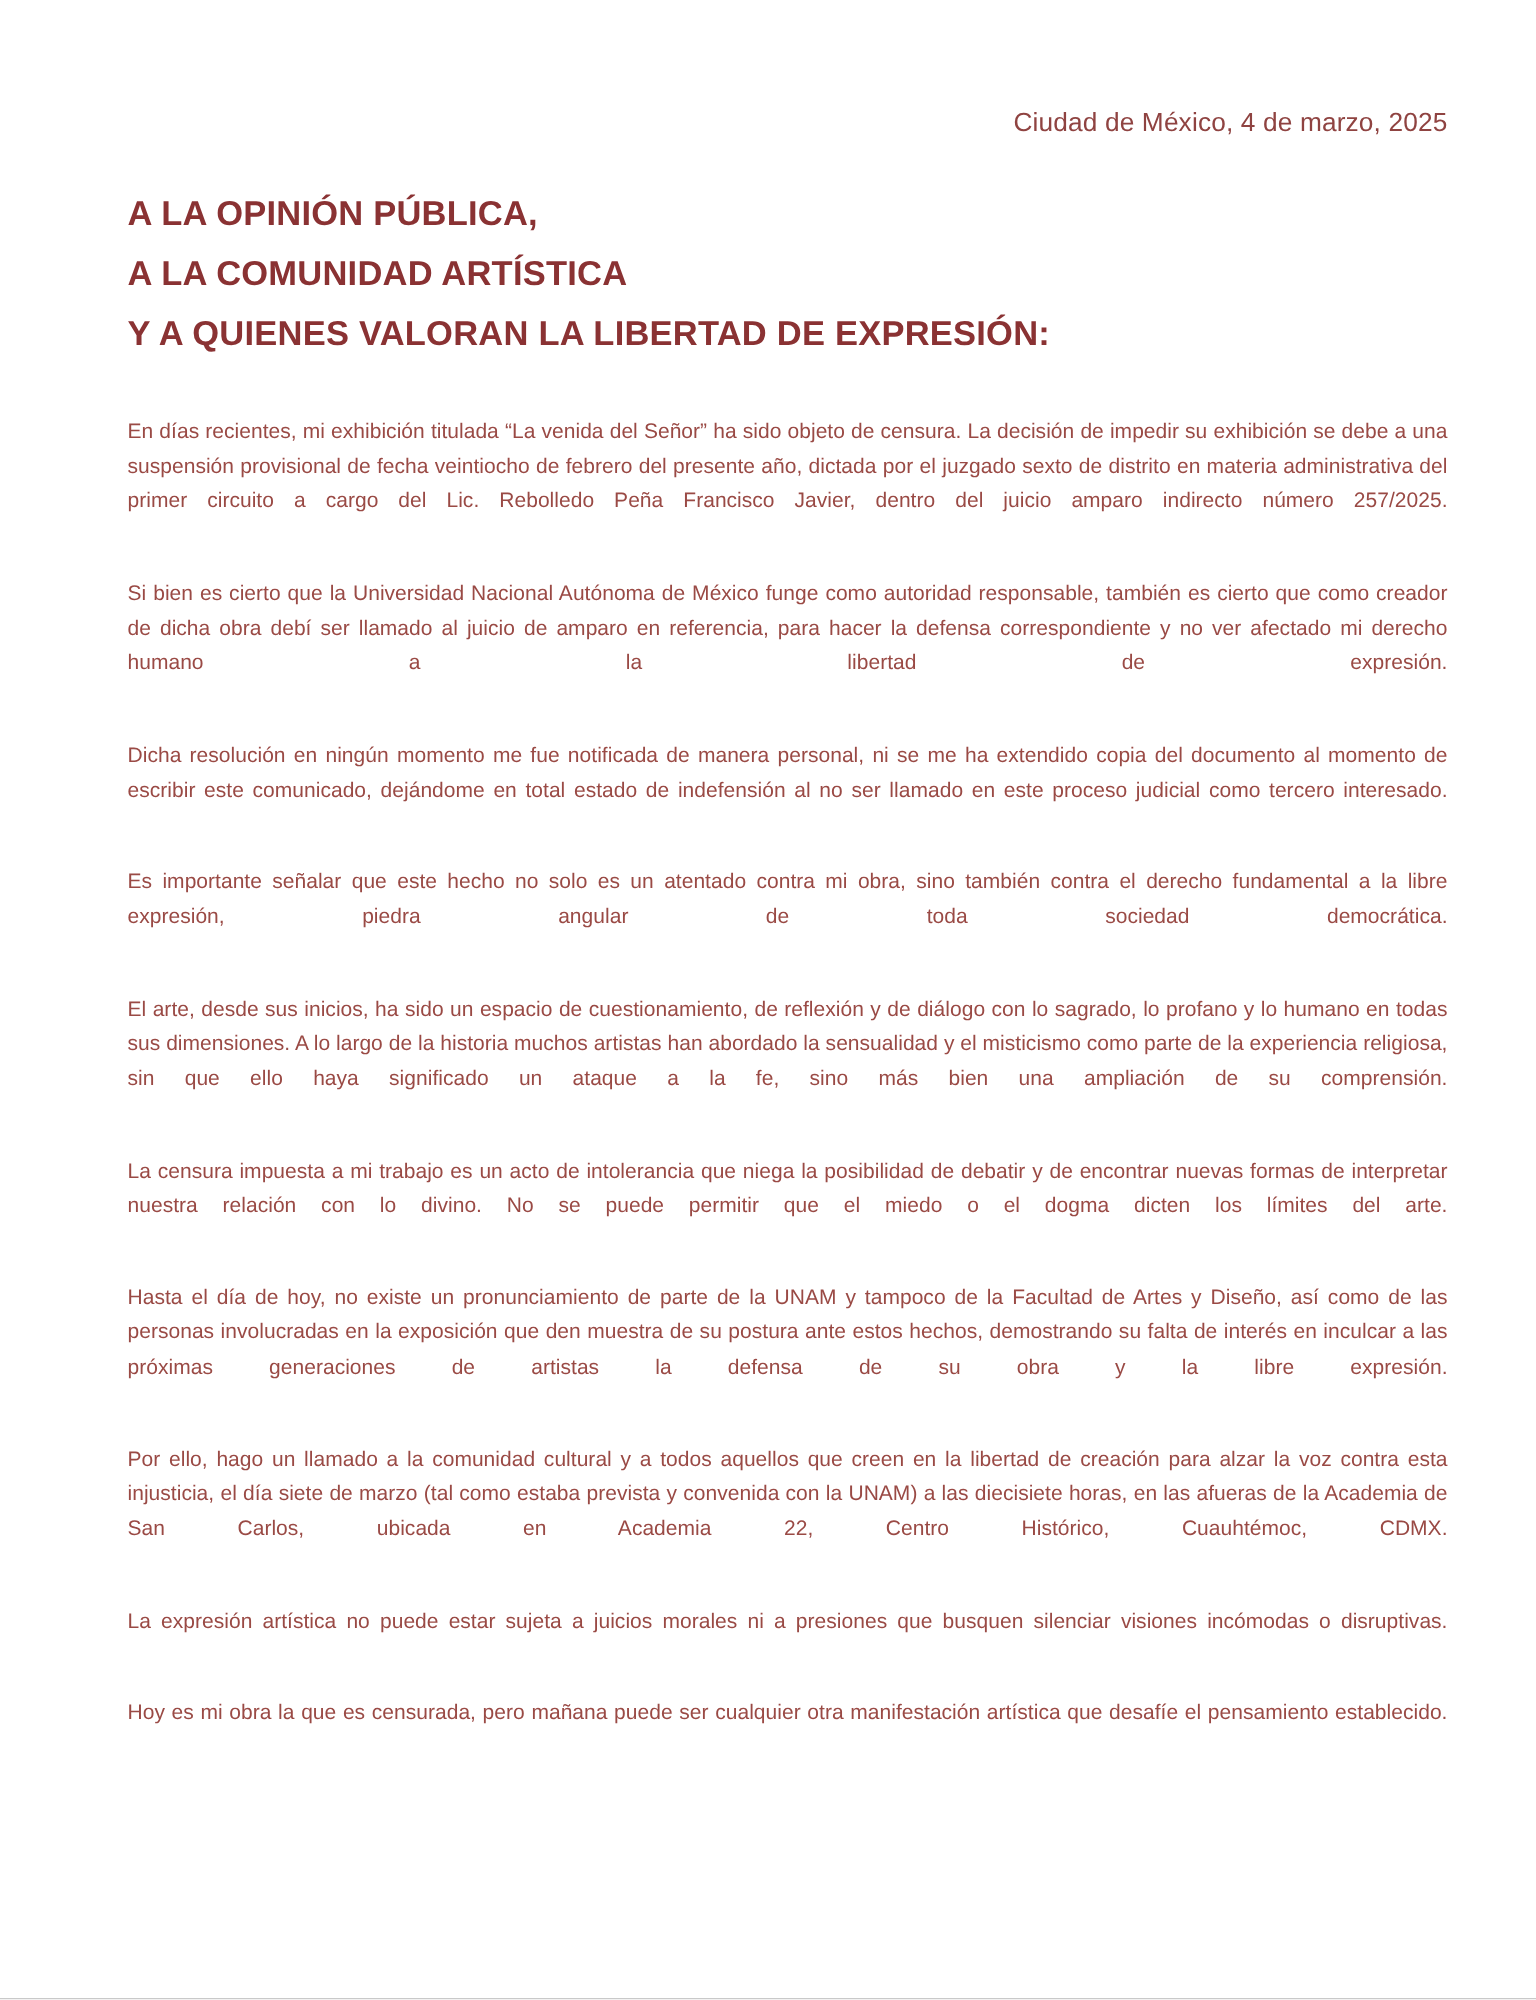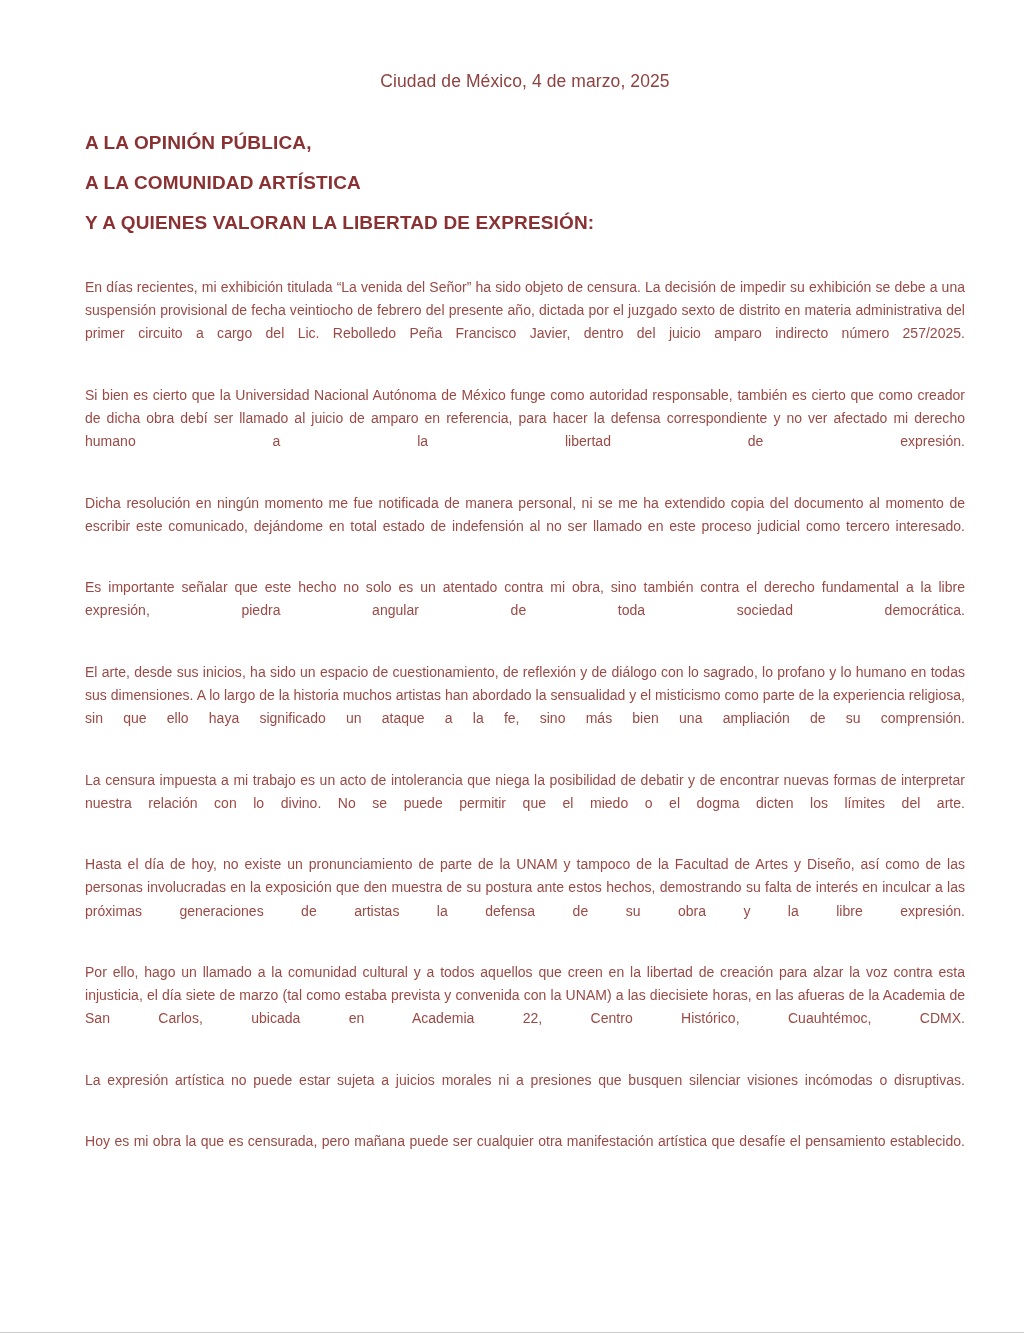--- a/index.html
+++ b/index.html
@@ -24,36 +24,36 @@
   .content {
     position: absolute;
     left: 85px;
     right: 59px;
     top: 0;
   }
 
   
   .dateline {
     margin-top: 70px;
-    text-align: center;
+    text-align: right;
     color: #8f4341;
     font-size: 17.5px;
     line-height: 22px;
     letter-spacing: 0.1px;
   }
 
   
   .salutation {
     margin-top: 39px;
   }
 
   .salutation-line {
     color: #8a3233;
     font-weight: bold;
-    font-size: 19px;
+    font-size: 23px;
     line-height: 23px;
     letter-spacing: 0.15px;
     margin-bottom: 17px;
   }
 
   .salutation-line:last-child {
     margin-bottom: 16px;
   }
 
   

